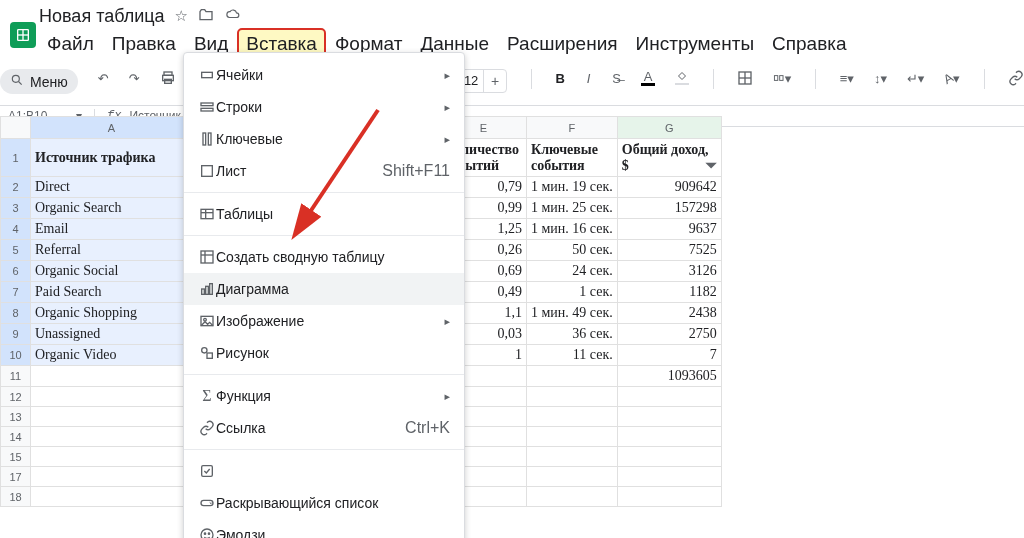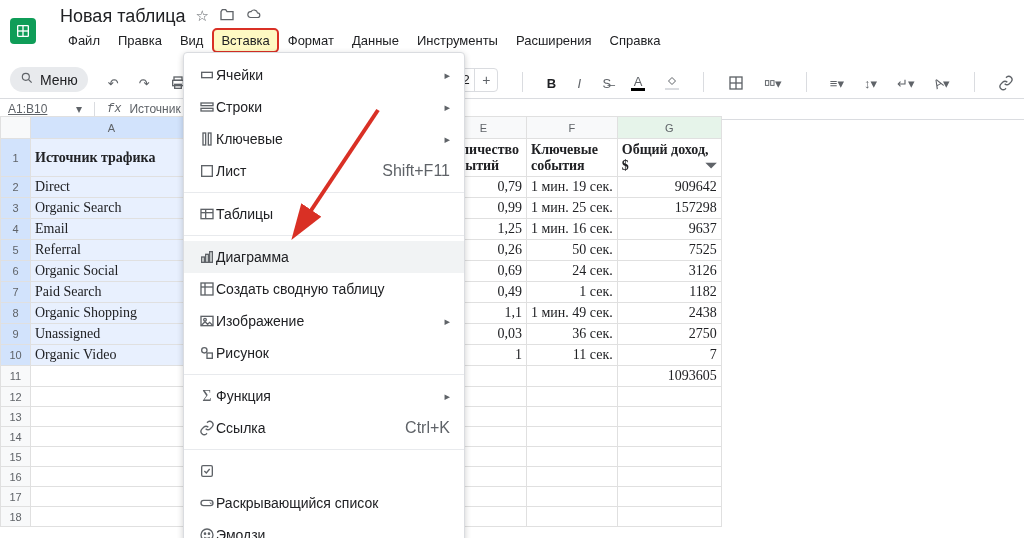--- a/index.html
+++ b/index.html
@@ -1,28 +1,28 @@
 <!DOCTYPE html>
 <html><head>
 <meta charset="utf-8">
 <style>
   * { box-sizing: border-box; margin: 0; padding: 0; }
   body { font-family: "Google Sans", Arial, sans-serif; font-size: 13px; color: #202124; background: #fff; width: 1024px; height: 538px; overflow: hidden; }
 
-  .titlebar { display: flex; align-items: center; padding: 6px 10px 0 10px; gap: 24px; }
+  .titlebar { display: flex; align-items: center; padding: 6px 10px 0 10px; gap: 3px; }
   .logo { width: 26px; height: 26px; background: #0f9d58; border-radius: 4px; position: relative; display:flex; align-items:center; justify-content:center;}
   .logo svg { width:16px; height:16px; }
   .doc-title { font-size: 18px; color: #202124; }
   .title-icons { display: flex; gap: 10px; color: #5f6368; font-size: 15px; }
 
-  .menubar { display: flex; gap: 2px; padding: 2px 8px 4px 48px; font-size: 13px; color: #202124; }
+  .menubar { display: flex; gap: 2px; padding: 2px 8px 4px 48px; font-size: 19px; color: #202124; }
   .menubar .mitem { padding: 4px 8px; border-radius: 4px; cursor: pointer; }
   .menubar .mitem.active { outline: 2px solid #d93025; outline-offset: -1px; background:#fef9c3; }
 
-  .toolbar { display: flex; align-items: flex-end; gap: 20px; padding: 6px 10px; border-bottom: 1px solid #dadce0; }
+  .toolbar { display: flex; align-items: flex-start; gap: 20px; padding: 6px 0; border-bottom: 1px solid #dadce0; }
   .menu-pill { display:flex; align-items:center; gap:6px; background:#e8eaed; border-radius: 16px; padding: 4px 10px; font-size:14px;}
   .ticon { width:18px; height:18px; color:#5f6368; display:flex; align-items:center; justify-content:center;}
   .divider { width:1px; height:20px; background:#dadce0; margin: 0 4px;}
   .fontsize { display:flex; align-items:center; border:1px solid #dadce0; border-radius:4px; height:24px;}
   .fontsize button { width:22px; border:none; background:none; font-size:14px; color:#5f6368; cursor:pointer;}
   .fontsize .val { width:26px; text-align:center; font-size:13px; border-left:1px solid #dadce0; border-right:1px solid #dadce0; line-height:22px;}
   .bold { font-weight:bold; color:#202124;}
   .toolbar .clipped { color:#5f6368; font-size:13px;}
   .underline-A { display:flex; flex-direction:column; align-items:center; line-height:1;}
   .underline-A .bar { height:3px; width:14px; }
@@ -89,22 +89,22 @@
             </svg></span>
       </span>
     </div>
     <div class="menubar" style="padding-left:0;" id="menubar">
         <span class="mitem">Файл</span>
         <span class="mitem">Правка</span>
         <span class="mitem">Вид</span>
         <span class="mitem active">Вставка</span>
         <span class="mitem">Формат</span>
         <span class="mitem">Данные</span>
+        <span class="mitem">Расширения</span>
         <span class="mitem">Инструменты</span>
-        <span class="mitem">Расширения</span>
         <span class="mitem">Справка</span>
       </div>
   </div>
 </div>
 
 <div class="toolbar">
   <div class="menu-pill">
     <span><svg width="14" height="14" viewBox="0 0 24 24" fill="none" stroke="#5f6368" stroke-width="2">
           <circle cx="10" cy="10" r="6"></circle>
           <line x1="20" y1="20" x2="15" y2="15"></line>
@@ -319,29 +319,20 @@
         <tr>
           <th class="rowhead">15</th>
           <td class="cell"></td>
           <td class="cell"></td>
           <td class="cell"></td>
           <td class="cell"></td>
           <td class="cell"></td>
           <td class="cell"></td>
         </tr>
         <tr>
-          <th class="rowhead">16</th>
-          <td class="cell"></td>
-          <td class="cell"></td>
-          <td class="cell"></td>
-          <td class="cell"></td>
-          <td class="cell"></td>
-          <td class="cell"></td>
-        </tr>
-        <tr>
           <th class="rowhead">17</th>
           <td class="cell"></td>
           <td class="cell"></td>
           <td class="cell"></td>
           <td class="cell"></td>
           <td class="cell"></td>
           <td class="cell"></td>
         </tr>
         <tr>
           <th class="rowhead">18</th>
@@ -400,39 +391,39 @@
       <span class="icon">
         <svg width="16" height="16" viewBox="0 0 24 24" fill="none" stroke="#5f6368" stroke-width="2">
           <rect x="3" y="5" width="18" height="14"></rect>
           <line x1="3" y1="10" x2="21" y2="10"></line>
           <line x1="10" y1="5" x2="10" y2="19"></line>
         </svg>
       </span>
       <span class="label">Таблицы</span>
     </div>
     <div class="dsep"></div>
+    <div class="ditem">
+      <span class="icon">
+        <svg width="16" height="16" viewBox="0 0 24 24" fill="none" stroke="#5f6368" stroke-width="2">
+          <rect x="3" y="3" width="18" height="18"></rect>
+          <line x1="9" y1="3" x2="9" y2="21"></line>
+          <line x1="3" y1="9" x2="21" y2="9"></line>
+        </svg>
+      </span>
+      <span class="label">Создать сводную таблицу</span>
+    </div>
     <div class="ditem hover">
       <span class="icon">
         <svg width="16" height="16" viewBox="0 0 24 24" fill="none" stroke="#5f6368" stroke-width="2">
           <rect x="4" y="12" width="4" height="8"></rect>
           <rect x="10" y="8" width="4" height="12"></rect>
           <rect x="16" y="4" width="4" height="16"></rect>
         </svg>
       </span>
       <span class="label">Диаграмма</span>
-    </div>
-    <div class="ditem">
-      <span class="icon">
-        <svg width="16" height="16" viewBox="0 0 24 24" fill="none" stroke="#5f6368" stroke-width="2">
-          <rect x="3" y="3" width="18" height="18"></rect>
-          <line x1="9" y1="3" x2="9" y2="21"></line>
-          <line x1="3" y1="9" x2="21" y2="9"></line>
-        </svg>
-      </span>
-      <span class="label">Создать сводную таблицу</span>
     </div>
     <div class="ditem">
       <span class="icon">
         <svg width="16" height="16" viewBox="0 0 24 24" fill="none" stroke="#5f6368" stroke-width="2">
           <rect x="3" y="5" width="18" height="14"></rect>
           <circle cx="9" cy="10" r="2"></circle>
           <path d="M3 19l6-6 4 4 3-3 5 5"></path>
         </svg>
       </span>
       <span class="label">Изображение</span>

